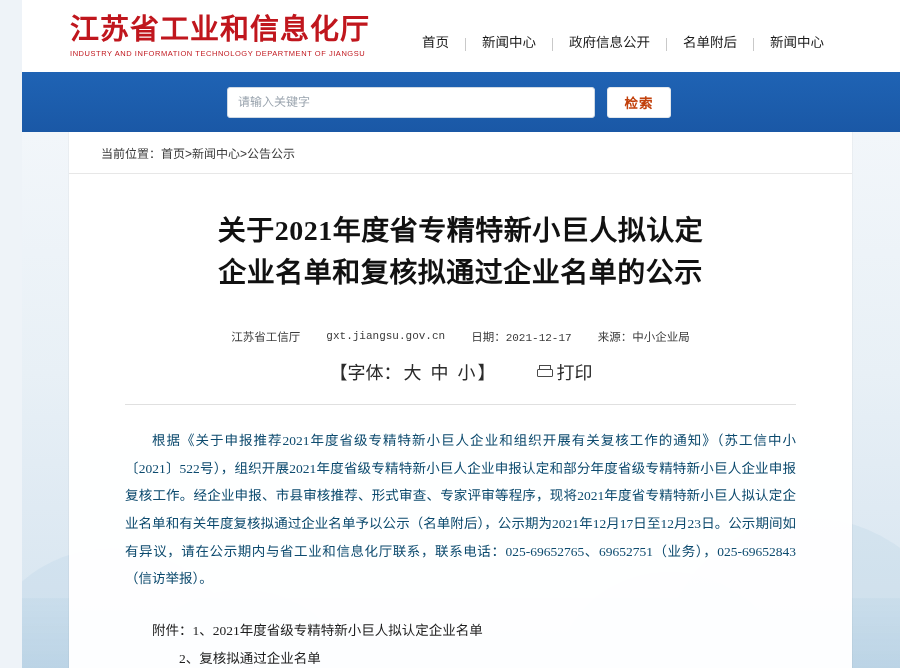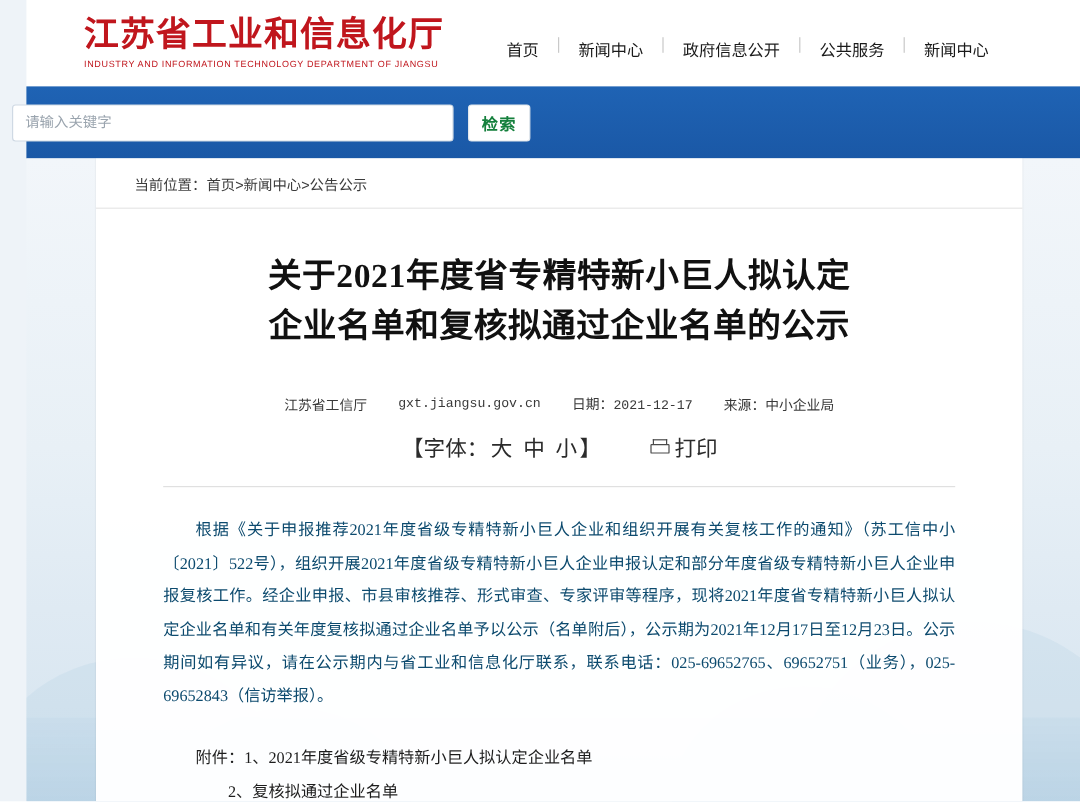--- a/index.html
+++ b/index.html
@@ -47,21 +47,21 @@
     margin-top: 5px;
     font-size: 7.5px;
     letter-spacing: 0.55px;
     color: #c0161d;
     white-space: nowrap;
   }
   .main-nav {
     margin-left: auto;
     margin-right: 60px;
     display: flex;
-    align-items: flex-start;
+    align-items: flex-end;
     gap: 0;
     padding-top: 10px;
   }
   .nav-item {
     font-size: 13.5px;
     color: #1a1a1a;
     padding: 0 16px;
     white-space: nowrap;
     cursor: pointer;
   }
@@ -71,47 +71,47 @@
     background: #c9c9c9;
   }
 
   
   .search-band {
     position: relative;
     height: 60px;
     background: linear-gradient(180deg, #1f63b4 0%, #1a58a6 100%);
     display: flex;
     align-items: center;
-    justify-content: flex-start;
+    justify-content: center;
   }
   .search-wrap {
     display: flex;
     align-items: center;
     gap: 12px;
     transform: translateX(-12px);
   }
   .search-input {
     width: 368px;
     height: 31px;
     border: 1px solid #cfd9e4;
     border-radius: 3px;
     background: #ffffff;
     font-size: 12px;
     color: #333;
     padding: 0 10px;
     outline: none;
   }
   .search-input::placeholder { color: #9aa4ae; }
   .search-button {
-    width: 52px;
+    width: 64px;
     height: 31px;
     background: #ffffff;
     border: 1px solid #e2e7ec;
     border-radius: 3px;
-    color: #15803d;
+    color: #c2410c;
     font-size: 13.5px;
     font-weight: bold;
     cursor: pointer;
     letter-spacing: 1px;
   }
 
   
   .page-body {
     position: relative;
     height: 536px;
@@ -138,21 +138,21 @@
   .h4 { right: 120px; width: 220px; height: 96px;  background:#abc9df; }
   .bg-water {
     position: absolute;
     left: 0; right: 0; bottom: 0; height: 70px;
     background: linear-gradient(180deg, rgba(168,200,223,.35), rgba(140,182,212,.55));
   }
 
   
   .content-card {
     position: absolute;
-    left: 58px; right: 48px; top: 0;
+    left: 47px; right: 48px; top: 0;
     height: 536px;
     background: rgba(255,255,255,0.97);
     box-shadow: 0 0 0 1px rgba(0,0,0,0.03);
   }
   .breadcrumb-bar {
     height: 42px;
     border-bottom: 1px solid #e7e7e7;
     display: flex;
     align-items: center;
     padding: 0 32px;
@@ -262,21 +262,21 @@
       <div class="logo-sub">INDUSTRY AND INFORMATION TECHNOLOGY DEPARTMENT OF JIANGSU</div>
     </div>
 
     <nav class="main-nav">
       <div class="nav-item">首页</div>
       <div class="nav-sep"></div>
       <div class="nav-item">新闻中心</div>
       <div class="nav-sep"></div>
       <div class="nav-item">政府信息公开</div>
       <div class="nav-sep"></div>
-      <div class="nav-item">公共服务</div>
+      <div class="nav-item">名单附后</div>
       <div class="nav-sep"></div>
       <div class="nav-item">新闻中心</div>
     </nav>
   </div>
 
   <div class="search-band">
     <div class="search-wrap">
       <input class="search-input" type="text" placeholder="请输入关键字" style="">
       <button class="search-button">检索</button>
     </div>

